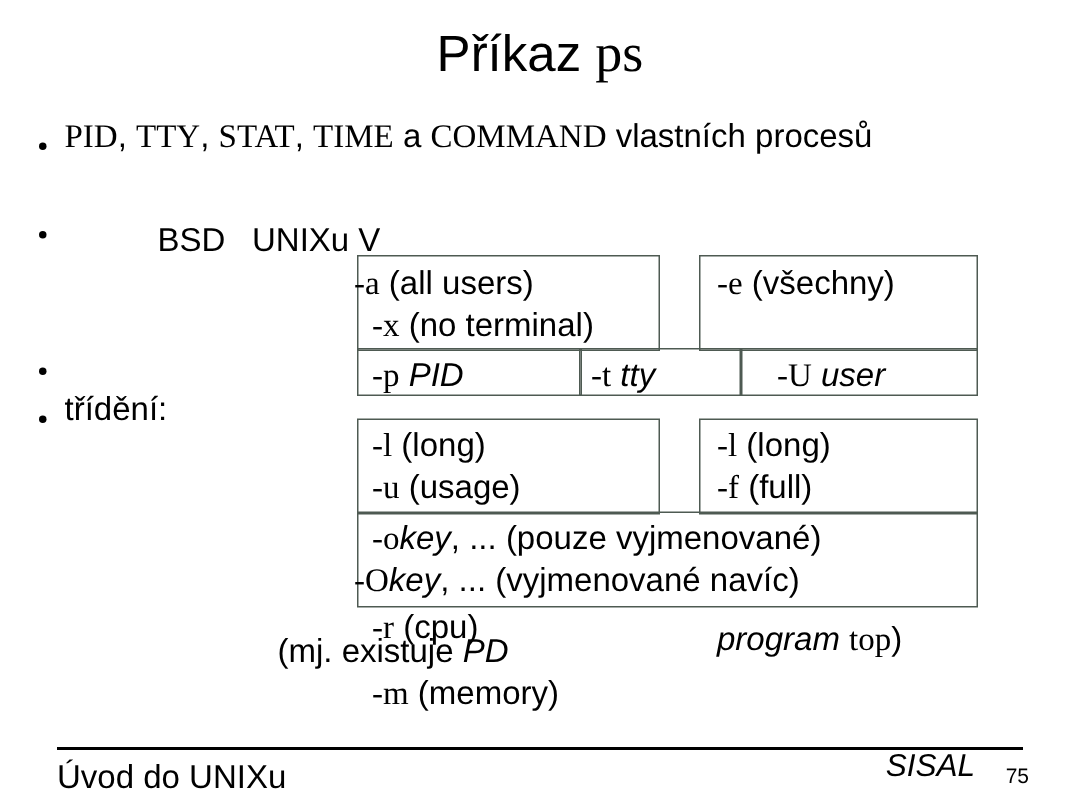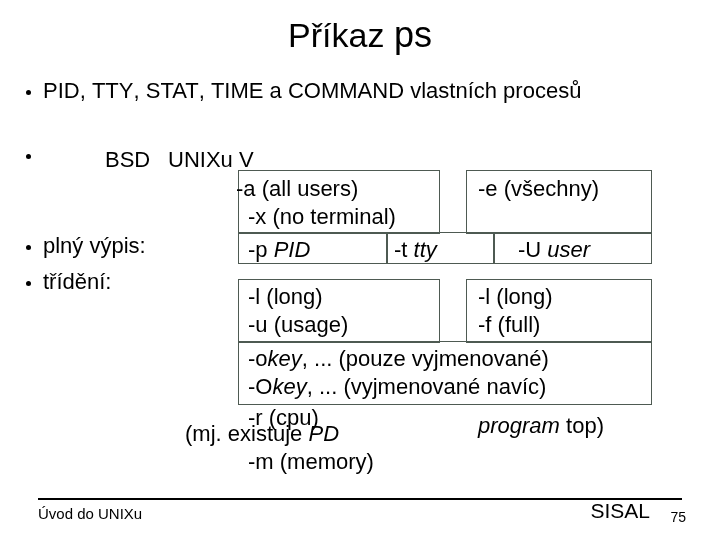--- a/index.html
+++ b/index.html
@@ -1,30 +1,30 @@
 <!DOCTYPE html>
 <html><head>
 <meta charset="utf-8">
 <style>
   html,body{margin:0;padding:0}
   body{width:720px;height:540px;font-family:Arial,Helvetica,sans-serif;
        color:#000;background:#fff;position:relative;font-size:22px}
-  .mono{font-family:Liberation Sans, sans-serif}
+  .mono{font-family:Liberation Serif, serif}
   .ital{font-style:italic}
   .title{font-size:34px;text-align:center;padding-top:14px}
   .title .mono{font-size:36px}
-  .bullet{display:flex;align-items:flex-start;margin:10px 0 0 26px}
+  .bullet{display:flex;align-items:center;margin:10px 0 0 26px}
   .dot{width:5px;height:5px;background:#000;border-radius:50%;margin-top:12px;
        margin-right:12px;flex:none}
   .abscol{position:absolute;line-height:1.35}
   .u{}
   .box{position:absolute;border:1px solid #4e5a52}
   .footer-rule{position:absolute;left:38px;right:38px;top:498px;border-top:2px solid #000}
-  .footer-left{position:absolute;left:38px;top:505px;font-size:15px}
-  .footer-right{position:absolute;right:70px;top:499px;font-size:21px}
+  .footer-left{position:absolute;left:38px;top:505px;font-size:22px}
+  .footer-right{position:absolute;right:70px;top:499px;font-style:italic;font-size:21px}
   .pagenum{position:absolute;right:34px;top:509px;font-size:14px}
 </style>
 </head>
 <body>
 
 <div class="title">
   <span>Příkaz </span><span class="mono">ps</span>
 </div>
 
 <div class="bullet" style="margin-top:22px">
@@ -66,21 +66,20 @@
 <div class="abscol" style="left:394px;top:235px">
   <span class="mono">-t</span><span class="ital"> tty</span>
 </div>
 <div class="box" style="left:493px;top:232px;width:157px;height:30px"></div>
 <div class="abscol" style="left:518px;top:235px">
   <span class="mono">-U</span><span class="ital"> user</span>
 </div>
 
 <div class="bullet" style="margin-top:74px">
   <div class="dot"></div>
-  <div>plný výpis:</div>
 </div>
 
 <div class="box" style="left:238px;top:279px;width:200px;height:62px"></div>
 <div class="abscol" style="left:248px;top:282px">
   <span class="mono">-l</span><span> (</span><span class="u">l</span><span>ong)</span>
 </div>
 <div class="abscol" style="left:248px;top:310px">
   <span class="mono">-u</span><span> (</span><span class="u">u</span><span>sage)</span>
 </div>
 
@@ -89,21 +88,21 @@
   <span class="mono">-l</span><span> (</span><span class="u">l</span><span>ong)</span>
 </div>
 <div class="abscol" style="left:478px;top:310px">
   <span class="mono">-f</span><span> (</span><span class="u">f</span><span>ull)</span>
 </div>
 
 <div class="box" style="left:238px;top:341px;width:412px;height:62px"></div>
 <div class="abscol" style="left:248px;top:344px">
   <span class="mono">-o</span><span class="ital">key</span><span>, ... (pouze vyjmenované)</span>
 </div>
-<div class="abscol" style="left:248px;top:372px">
+<div class="abscol" style="left:236px;top:372px">
   <span class="mono">-O</span><span class="ital">key</span><span>, ... (vyjmenované navíc)</span>
 </div>
 
 <div class="bullet" style="">
   <div class="dot"></div>
   <div>třídění:</div>
 </div>
 
 <div class="abscol" style="left:185px;top:419px">
   <span>(mj. existuje </span><span class="ital">PD</span>

